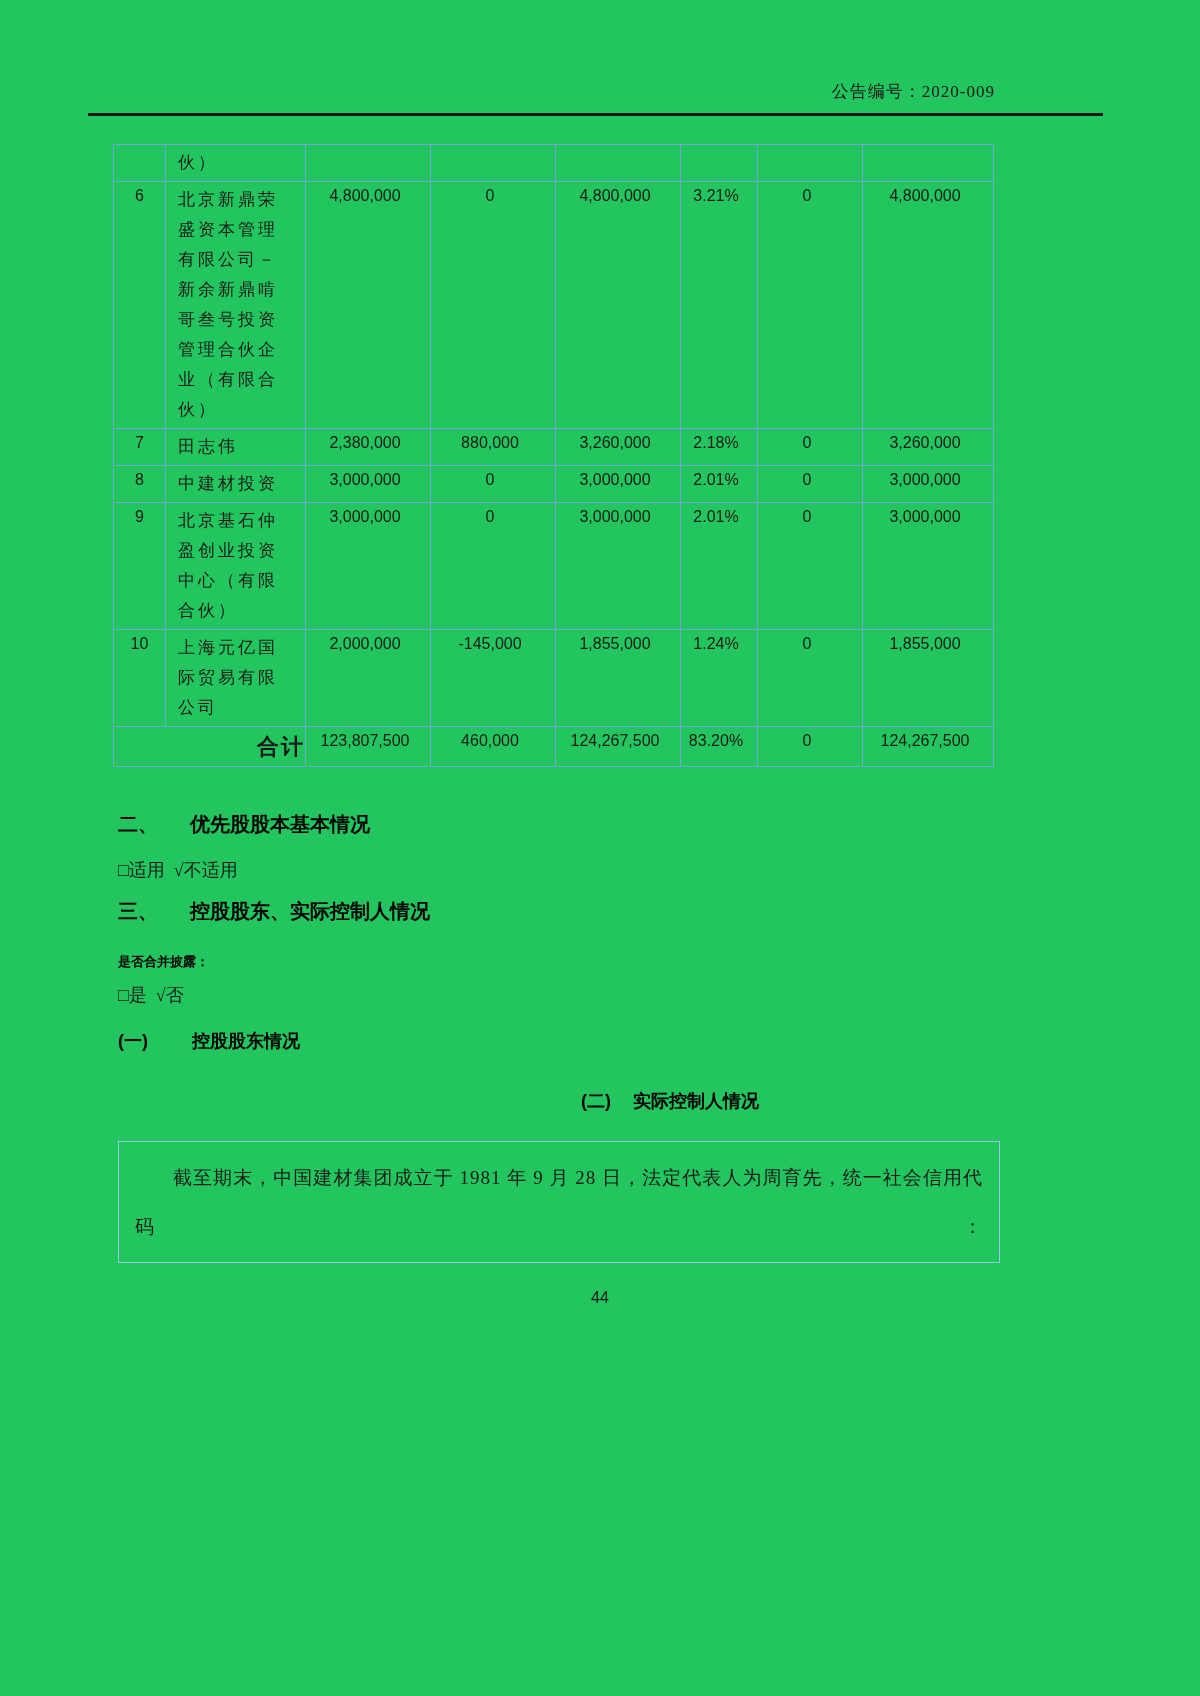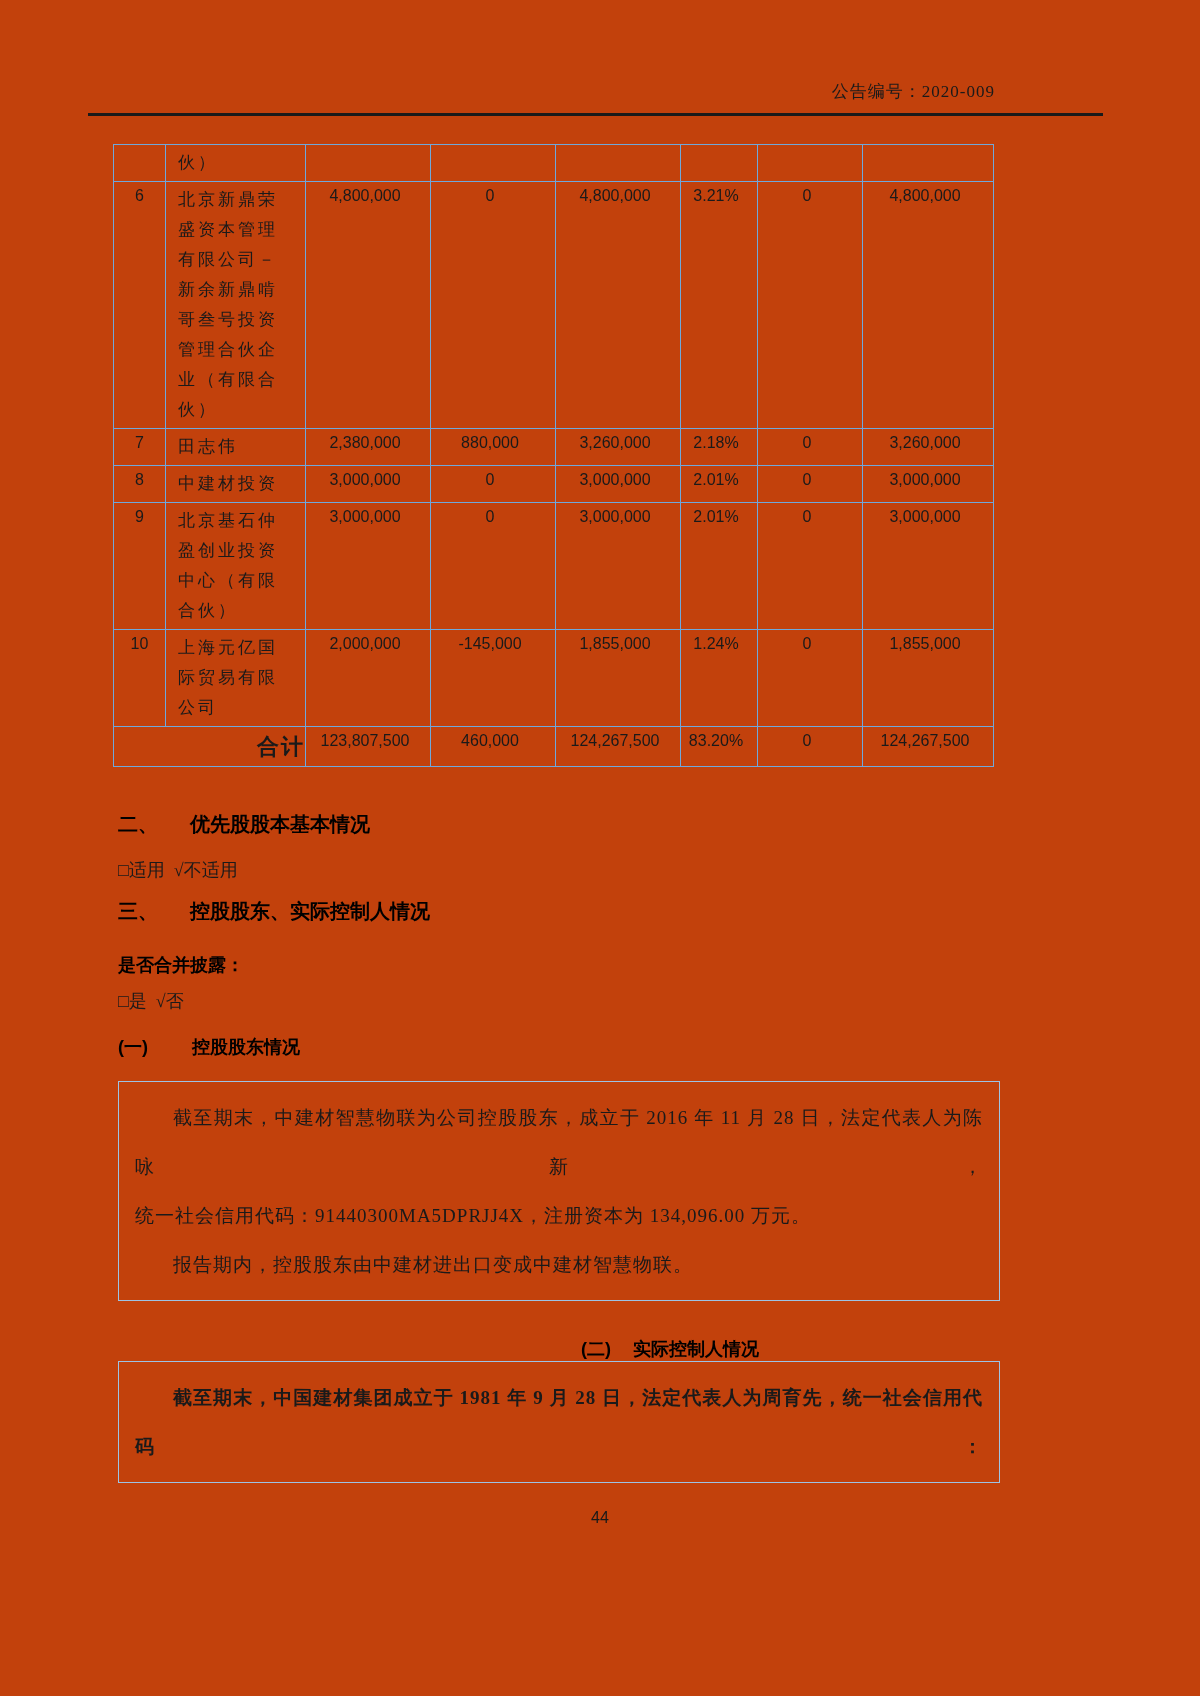--- a/index.html
+++ b/index.html
@@ -1,20 +1,20 @@
 <!DOCTYPE html>
 <html><head>
 <meta charset="utf-8">
 <style>
   * { margin:0; padding:0; box-sizing:border-box; }
   html,body { background:#ffffff; }
   .page {
     position:relative;
     width:1200px; height:1696px;
-    background:#c2410c;
+    background:#22c55e;
     color:#1a1a1a;
     font-family:"Liberation Serif","DejaVu Serif",serif;
     overflow:hidden;
   }
   
   .doc-header {
     padding:80px 205px 0 0;
     text-align:right;
     font-size:17px;
     letter-spacing:1px;
@@ -85,40 +85,40 @@
   }
   .sec-h2 .num { display:inline-block; min-width:74px; }
   .plain-line {
     margin:20px 0 0 118px;
     font-size:18px;
     white-space:pre;
   }
   .bold-label {
     margin:28px 0 0 118px;
     font-family:"Liberation Sans","DejaVu Sans",sans-serif;
-    font-weight:bold; font-size:18px; color:#000;
+    font-weight:bold; font-size:13px; color:#000;
   }
   .choice-line {
     margin:12px 0 0 118px;
     font-size:18px;
     white-space:pre;
   }
   .gap16 { margin-top:16px; }
   .gap36 { margin-top:36px;text-align:center; }
   
   .blue-box {
     margin:22px 0 0 118px;
     width:882px;
     border:1px solid #9DC3E6;
     padding:11px 16px;
     font-size:19px;
     line-height:49px;
     letter-spacing:1px;
   }
-  .blue-box.single { margin-top:0;font-weight:bold; }
+  .blue-box.single { margin-top:28px; }
   .box-line.indent { text-indent:2em; }
   
   .page-num {
     margin-top:26px;
     text-align:center;
     font-size:16px;
     font-family:"Liberation Sans","DejaVu Sans",sans-serif;
   }
 </style>
 </head>
@@ -231,25 +231,20 @@
     <span class="num">三、</span><span>控股股东、实际控制人情况</span>
   </div>
 
   <div class="bold-label">是否合并披露：</div>
   <div class="choice-line">□是  √否</div>
 
   <div class="sec-h2">
     <span class="num">(一)</span><span>控股股东情况</span>
   </div>
 
-  <div class="blue-box">
-    <div class="box-line indent stretch">截至期末，中建材智慧物联为公司控股股东，成立于 2016 年 11 月 28 日，法定代表人为陈咏新，</div>
-    <div class="box-line">统一社会信用代码：91440300MA5DPRJJ4X，注册资本为 134,096.00 万元。</div>
-    <div class="box-line indent">报告期内，控股股东由中建材进出口变成中建材智慧物联。</div>
-  </div>
 
   <div class="sec-h2 gap36">
     <span class="num">(二)</span><span>实际控制人情况</span>
   </div>
 
   <div class="blue-box single">
     <div class="box-line indent stretch">截至期末，中国建材集团成立于 1981 年 9 月 28 日，法定代表人为周育先，统一社会信用代码：</div>
   </div>
 
   <div class="page-num">44</div>

